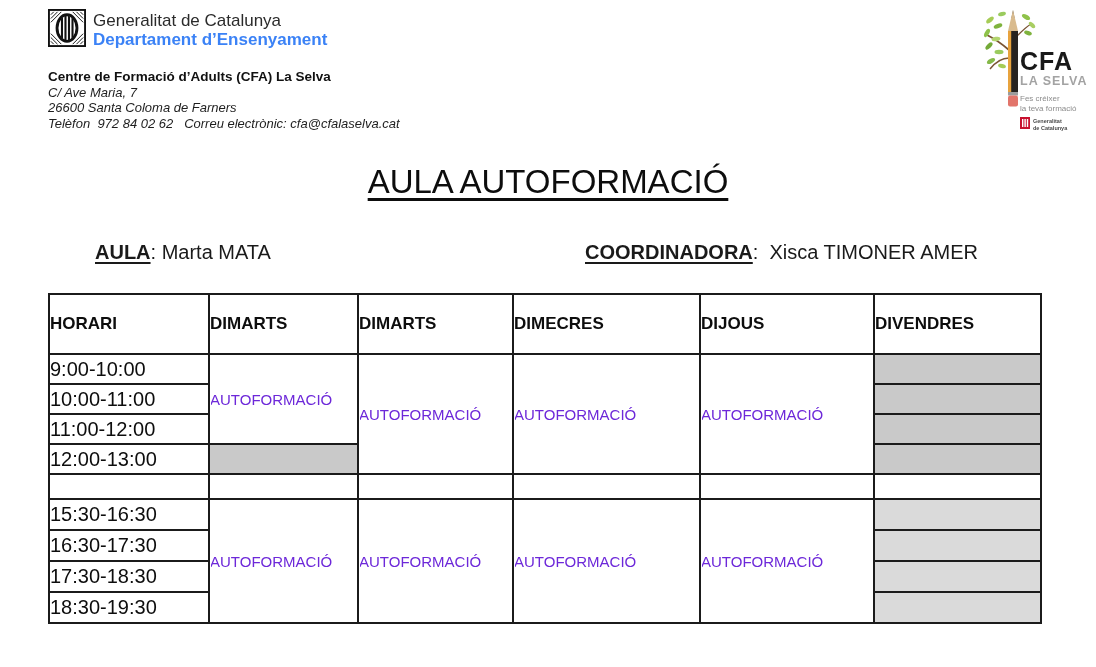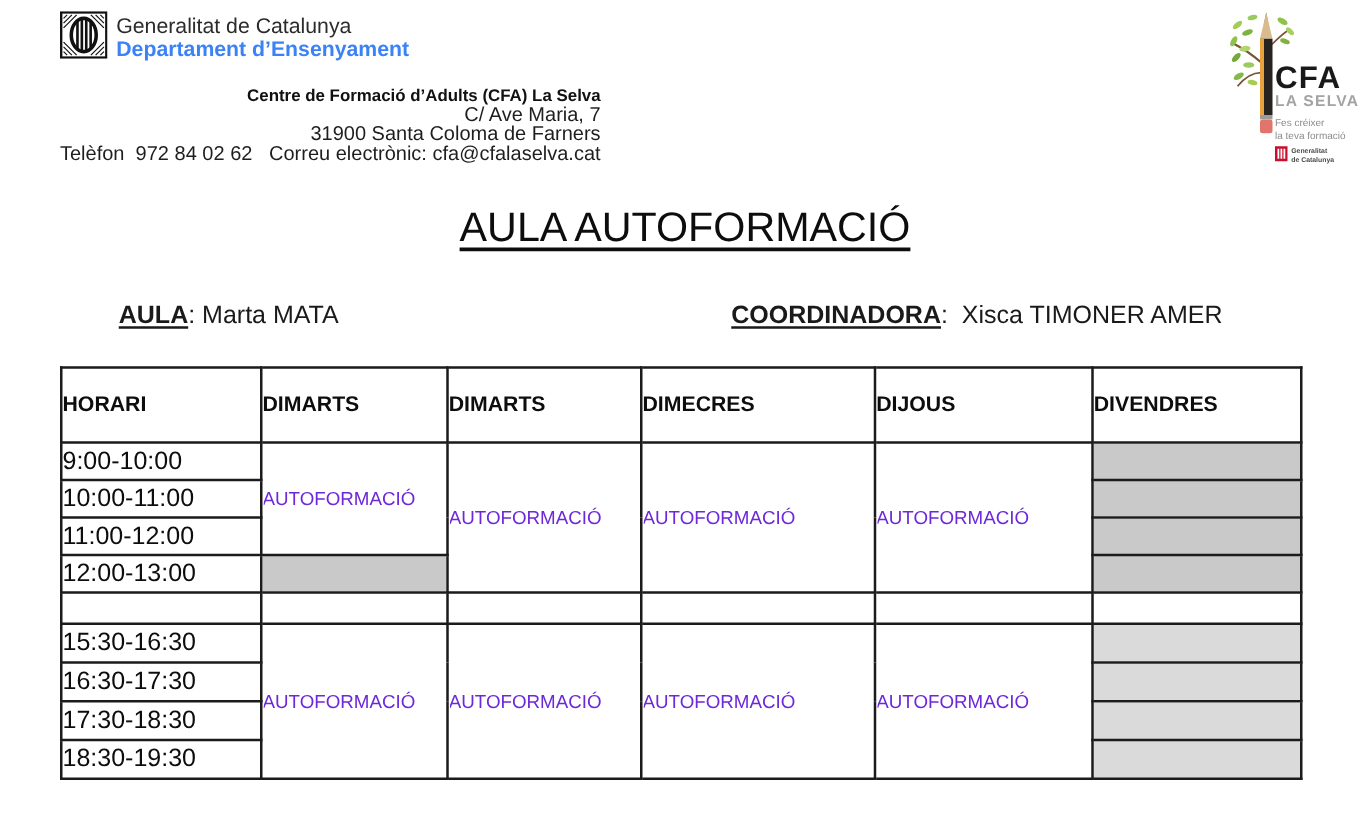--- a/index.html
+++ b/index.html
@@ -13,23 +13,23 @@
     overflow: hidden;
   }
   .pre { white-space: pre-wrap; }
 
   
   .gc-logo { position: absolute; left: 48px; top: 9px; width: 38px; height: 38px; }
   .org-block { position: absolute; left: 93px; top: 11px; line-height: 19px; }
   .org-name { font-size: 17px; font-weight: 400; color: #2b2b2b; }
   .org-dept { font-size: 17px; font-weight: 700; color: #3b82f6; }
 
-  .addr-block { position: absolute; left: 48px; top: 69px; line-height: 15.5px; text-align: right; }
+  .addr-block { position: absolute; left: 48px; top: 69px; line-height: 15.5px; }
   .addr-center { font-size: 13.5px; font-weight: 700; color: #111; }
-  .addr-line { font-size: 16px; color: #1e1e1e; }
+  .addr-line { font-size: 13px; color: #1e1e1e; font-style: italic; }
 
   .cfa-logo { position: absolute; left: 982px; top: 6px; width: 110px; height: 135px; }
 
   
   .doc-title {
     position: absolute; left: 0; top: 163px; width: 100%;
     text-align: center; font-size: 33px; font-weight: 400; color: #0d0d0d;
     text-decoration: underline; text-decoration-thickness: 3px; text-underline-offset: 5px;
   }
 
@@ -92,21 +92,21 @@
   </svg>
 
   <div class="org-block">
     <div class="org-name">Generalitat de Catalunya</div>
     <div class="org-dept">Departament d’Ensenyament</div>
   </div>
 
   <div class="addr-block">
     <div class="addr-center">Centre de Formació d’Adults (CFA) La Selva</div>
     <div class="addr-line">C/ Ave Maria, 7</div>
-    <div class="addr-line">31900 Santa Coloma de Farners</div>
+    <div class="addr-line">26600 Santa Coloma de Farners</div>
     <div class="addr-line pre">Telèfon  972 84 02 62   Correu electrònic: cfa@cfalaselva.cat</div>
   </div>
 
   <svg class="cfa-logo" viewBox="0 0 110 135">
     <g>
       <path d="M27,44 C20,38 13,33 5,29" stroke="#7a5434" stroke-width="1.8" fill="none"></path>
       <path d="M27,52 C18,52 12,58 8,63" stroke="#7a5434" stroke-width="1.4" fill="none"></path>
       <path d="M35,30 C40,25 44,21 49,18" stroke="#7a5434" stroke-width="1.4" fill="none"></path>
       <g>
         <ellipse cx="8" cy="14" rx="4.5" ry="2.2" fill="#a6cc56" transform="rotate(-40 8 14)"></ellipse>

